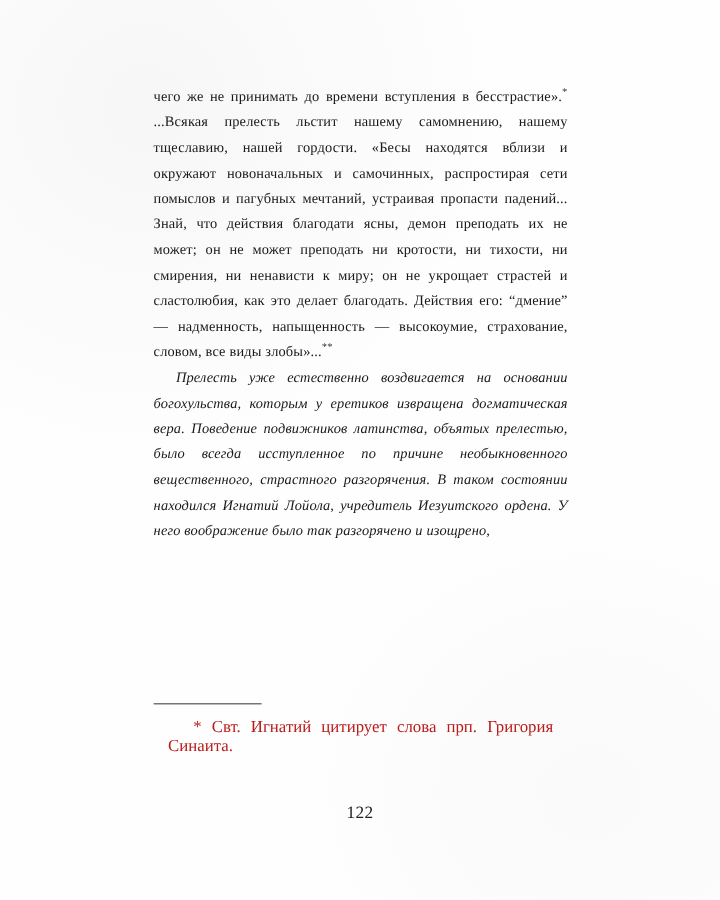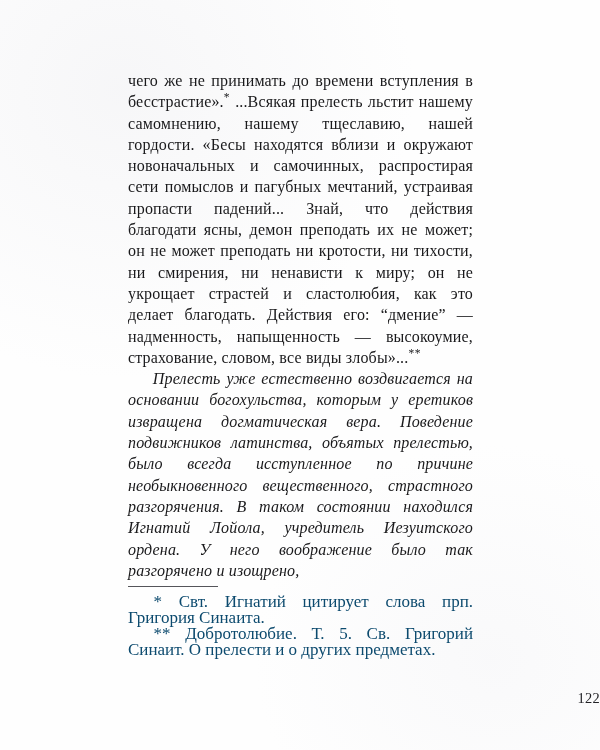--- a/index.html
+++ b/index.html
@@ -35,21 +35,21 @@
 
   .text-block {
     position: absolute;
     left: 128px;
     top: 70px;
     width: 345px;
   }
 
   .body-par {
     margin: 0;
-    font-size: 16px;
+    font-size: 12px;
     line-height: 21.3px;
     text-align: justify;
     text-justify: inter-word;
     letter-spacing: 0.01em;
     color: #19191b;
     word-spacing: 0.005em;
     hyphens: manual;
   }
 
   .body-par.indented {
@@ -73,53 +73,51 @@
 
   .fn-rule {
     width: 90px;
     height: 1px;
     background: #55555a;
     margin: 0 0 7px 0;
     border: 0;
   }
 
   .fn-par {
-    margin: 0;
-    font-size: 17px;
+    margin: 12px;
+    font-size: 14px;
     line-height: 16.1px;
     text-align: justify;
     text-justify: inter-word;
     text-indent: 1.5em;
-    color: #0c4a6e;
+    color: #b91c1c;
   }
 
   .page-number {
     position: absolute;
     top: 670px;
     left: 0;
     width: 600px;
-    text-align: right;
+    text-align: center;
     font-size: 14.4px;
     color: #222226;
     letter-spacing: 0.02em;
-    margin-top: 20px;
   }
 </style>
 </head>
 <body>
 
 <div class="page-scan"></div>
 
 <div class="text-block">
 
   <p class="body-par"><span>чего же не принимать до времени вступления в бесстрастие».</span><span class="fn-mark">*</span><span> ...Всякая прелесть льстит нашему самомнению, нашему тщеславию, нашей гордости. «Бесы находятся вблизи и окружают новоначальных и самочинных, распростирая сети помыслов и пагубных мечтаний, устраивая пропасти падений... Знай, что действия благодати ясны, демон преподать их не может; он не может преподать ни кротости, ни тихости, ни смирения, ни ненависти к миру; он не укрощает страстей и сластолюбия, как это делает благодать. Действия его: “дмение” — надменность, напыщенность — высокоумие, страхование, словом, все виды злобы»...</span><span class="fn-mark">**</span></p>
 
   <p class="body-par indented">Прелесть уже естественно воздвигается на основании богохульства, которым у еретиков извращена догматическая вера. Поведение подвижников латинства, объятых прелестью, было всегда исступленное по причине необыкновенного вещественного, страстного разгорячения. В таком состоянии находился Игнатий Лойола, учредитель Иезуитского ордена. У него воображение было так разгорячено и изощрено,</p>
 
 </div>
 
 <div class="footnote-zone">
   <hr class="fn-rule">
   <p class="fn-par">* Свт. Игнатий цитирует слова прп. Григория Синаита.</p>
-  <p class="fn-par">** Добротолюбие. Т. 5. Св. Григорий Синаит. О прелести и о других предметах.</p>
 </div>
 
 <div class="page-number">122</div>
 
 </body></html>

